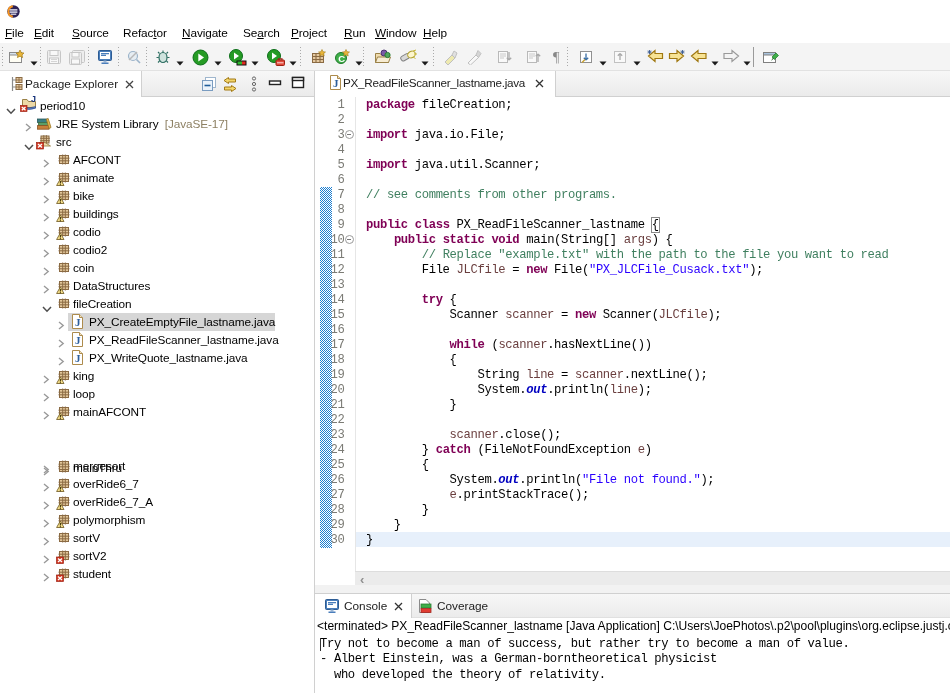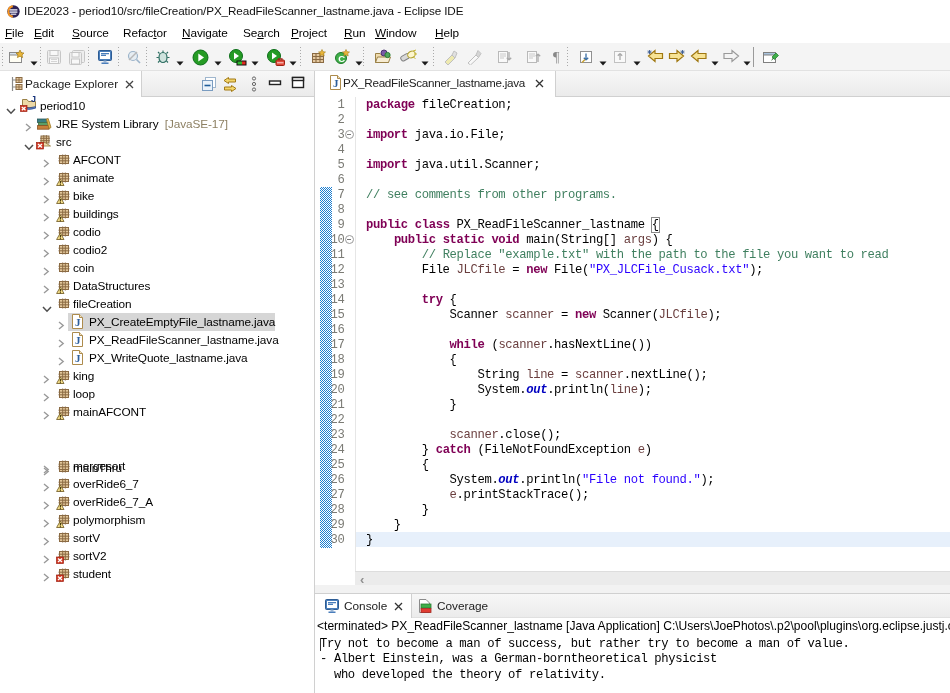--- a/index.html
+++ b/index.html
@@ -49,33 +49,32 @@
 #constext{left:0;top:563px;width:635px;height:130px;background:#fff;font-family:"Liberation Mono",monospace;font-size:12.2px;letter-spacing:-0.348px;line-height:15.4px;white-space:pre}
 </style></head><body>
 <div class="abs" id="titlebar">
     <div class="abs logo"><svg width="13" height="13" viewBox="0 0 13 13" style="">
         <circle cx="6.5" cy="6.5" r="6.2" fill="#2c2255"></circle>
         <path d="M5.8 1.2 A5.4 5.4 0 0 0 5.8 11.8" stroke="#f7941e" stroke-width="1.9" fill="none"></path>
         <rect x="2.6" y="4.2" width="7.8" height="1.4" fill="#e8e8f5"></rect>
         <rect x="2.6" y="6.4" width="7.8" height="1.4" fill="#e8e8f5"></rect>
         <rect x="3.7" y="8.6" width="5.6" height="1.2" fill="#e8e8f5"></rect>
       </svg></div>
-    <div class="abs ttext">IDE2023 - period10/src/fileCreation/PX_ReadFileScanner_lastname.java - Eclipse IDE</div>
   </div>
 <div class="abs" id="menubar">
     <div class="mitem" style="left:5px"><u>F</u>ile</div>
     <div class="mitem" style="left:34px"><u>E</u>dit</div>
     <div class="mitem" style="left:72px"><u>S</u>ource</div>
     <div class="mitem" style="left:123px">Refac<u>t</u>or</div>
     <div class="mitem" style="left:182px"><u>N</u>avigate</div>
     <div class="mitem" style="left:243px">Se<u>a</u>rch</div>
     <div class="mitem" style="left:291px"><u>P</u>roject</div>
     <div class="mitem" style="left:344px"><u>R</u>un</div>
     <div class="mitem" style="left:375px"><u>W</u>indow</div>
-    <div class="mitem" style="left:435px"><u>H</u>elp</div>
+    <div class="mitem" style="left:423px"><u>H</u>elp</div>
   </div>
 <div class="abs" id="toolbar">
     <div class="tbsep" style="left:2px"></div>
     <div class="tbsep" style="left:40px"></div>
     <div class="tbsep" style="left:88px"></div>
     <div class="tbsep" style="left:118px"></div>
     <div class="tbsep" style="left:146px"></div>
     <div class="tbsep" style="left:300px"></div>
     <div class="tbsep" style="left:363px"></div>
     <div class="tbsep" style="left:433px"></div>

